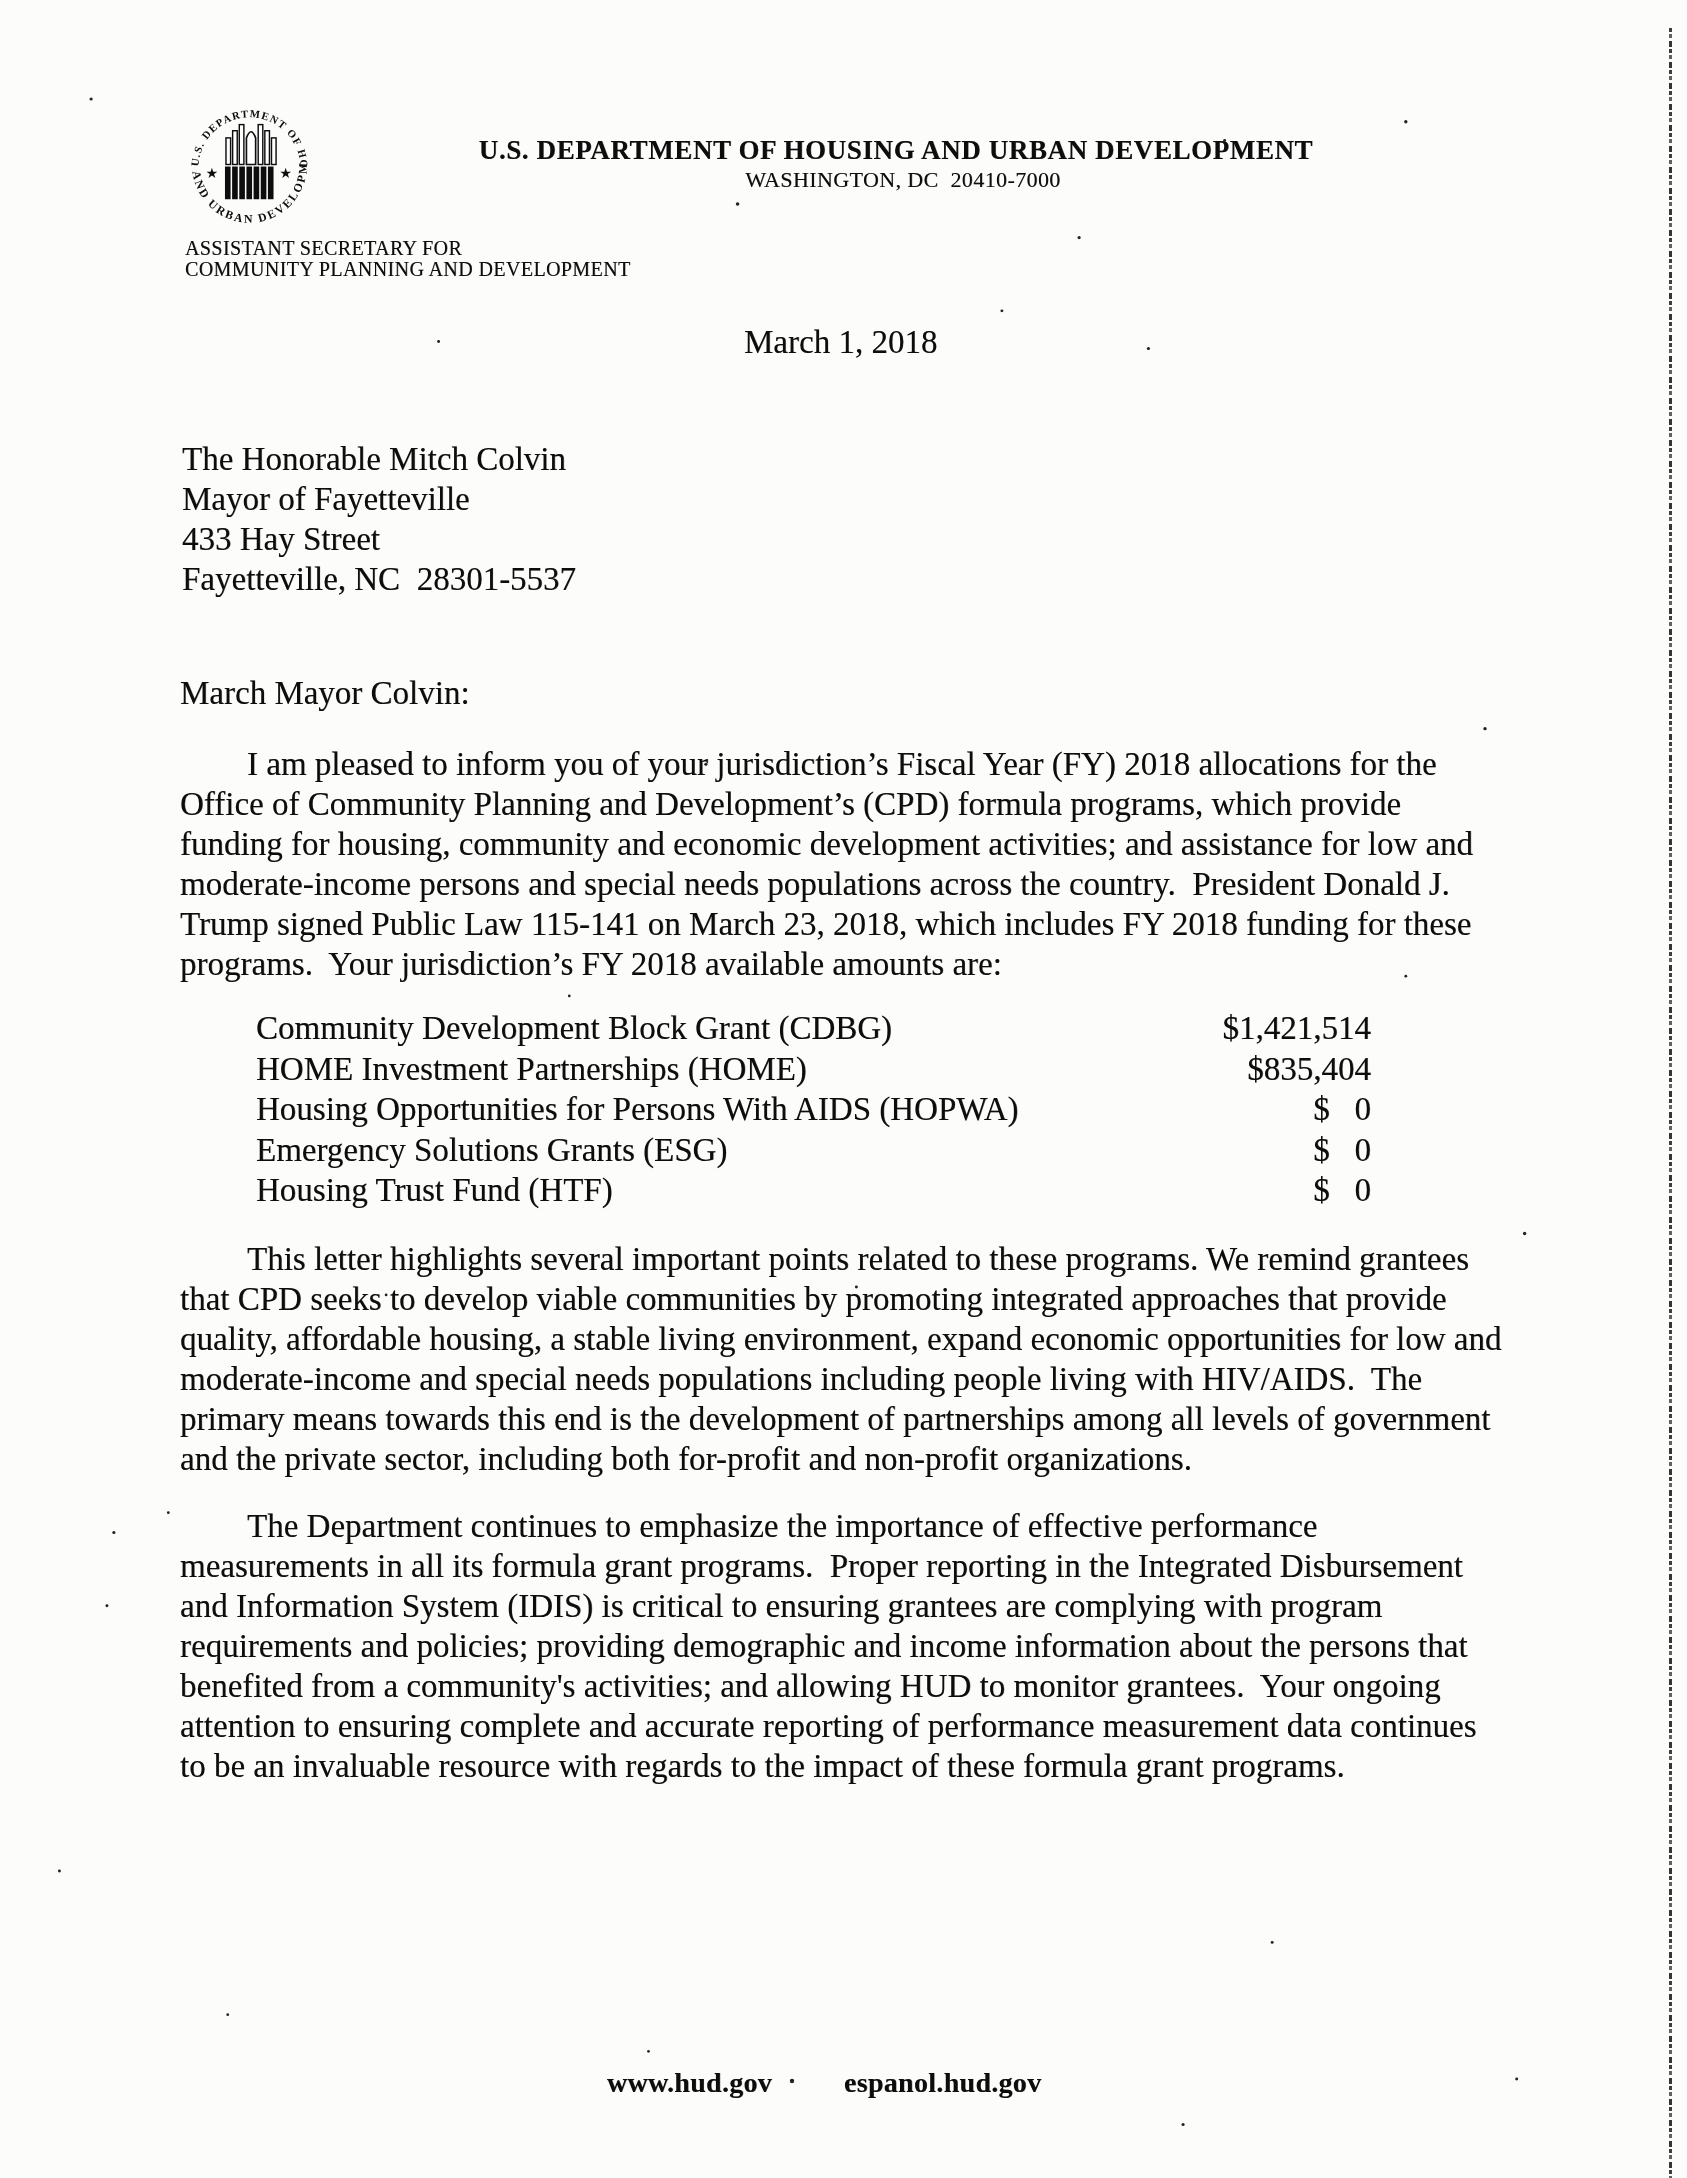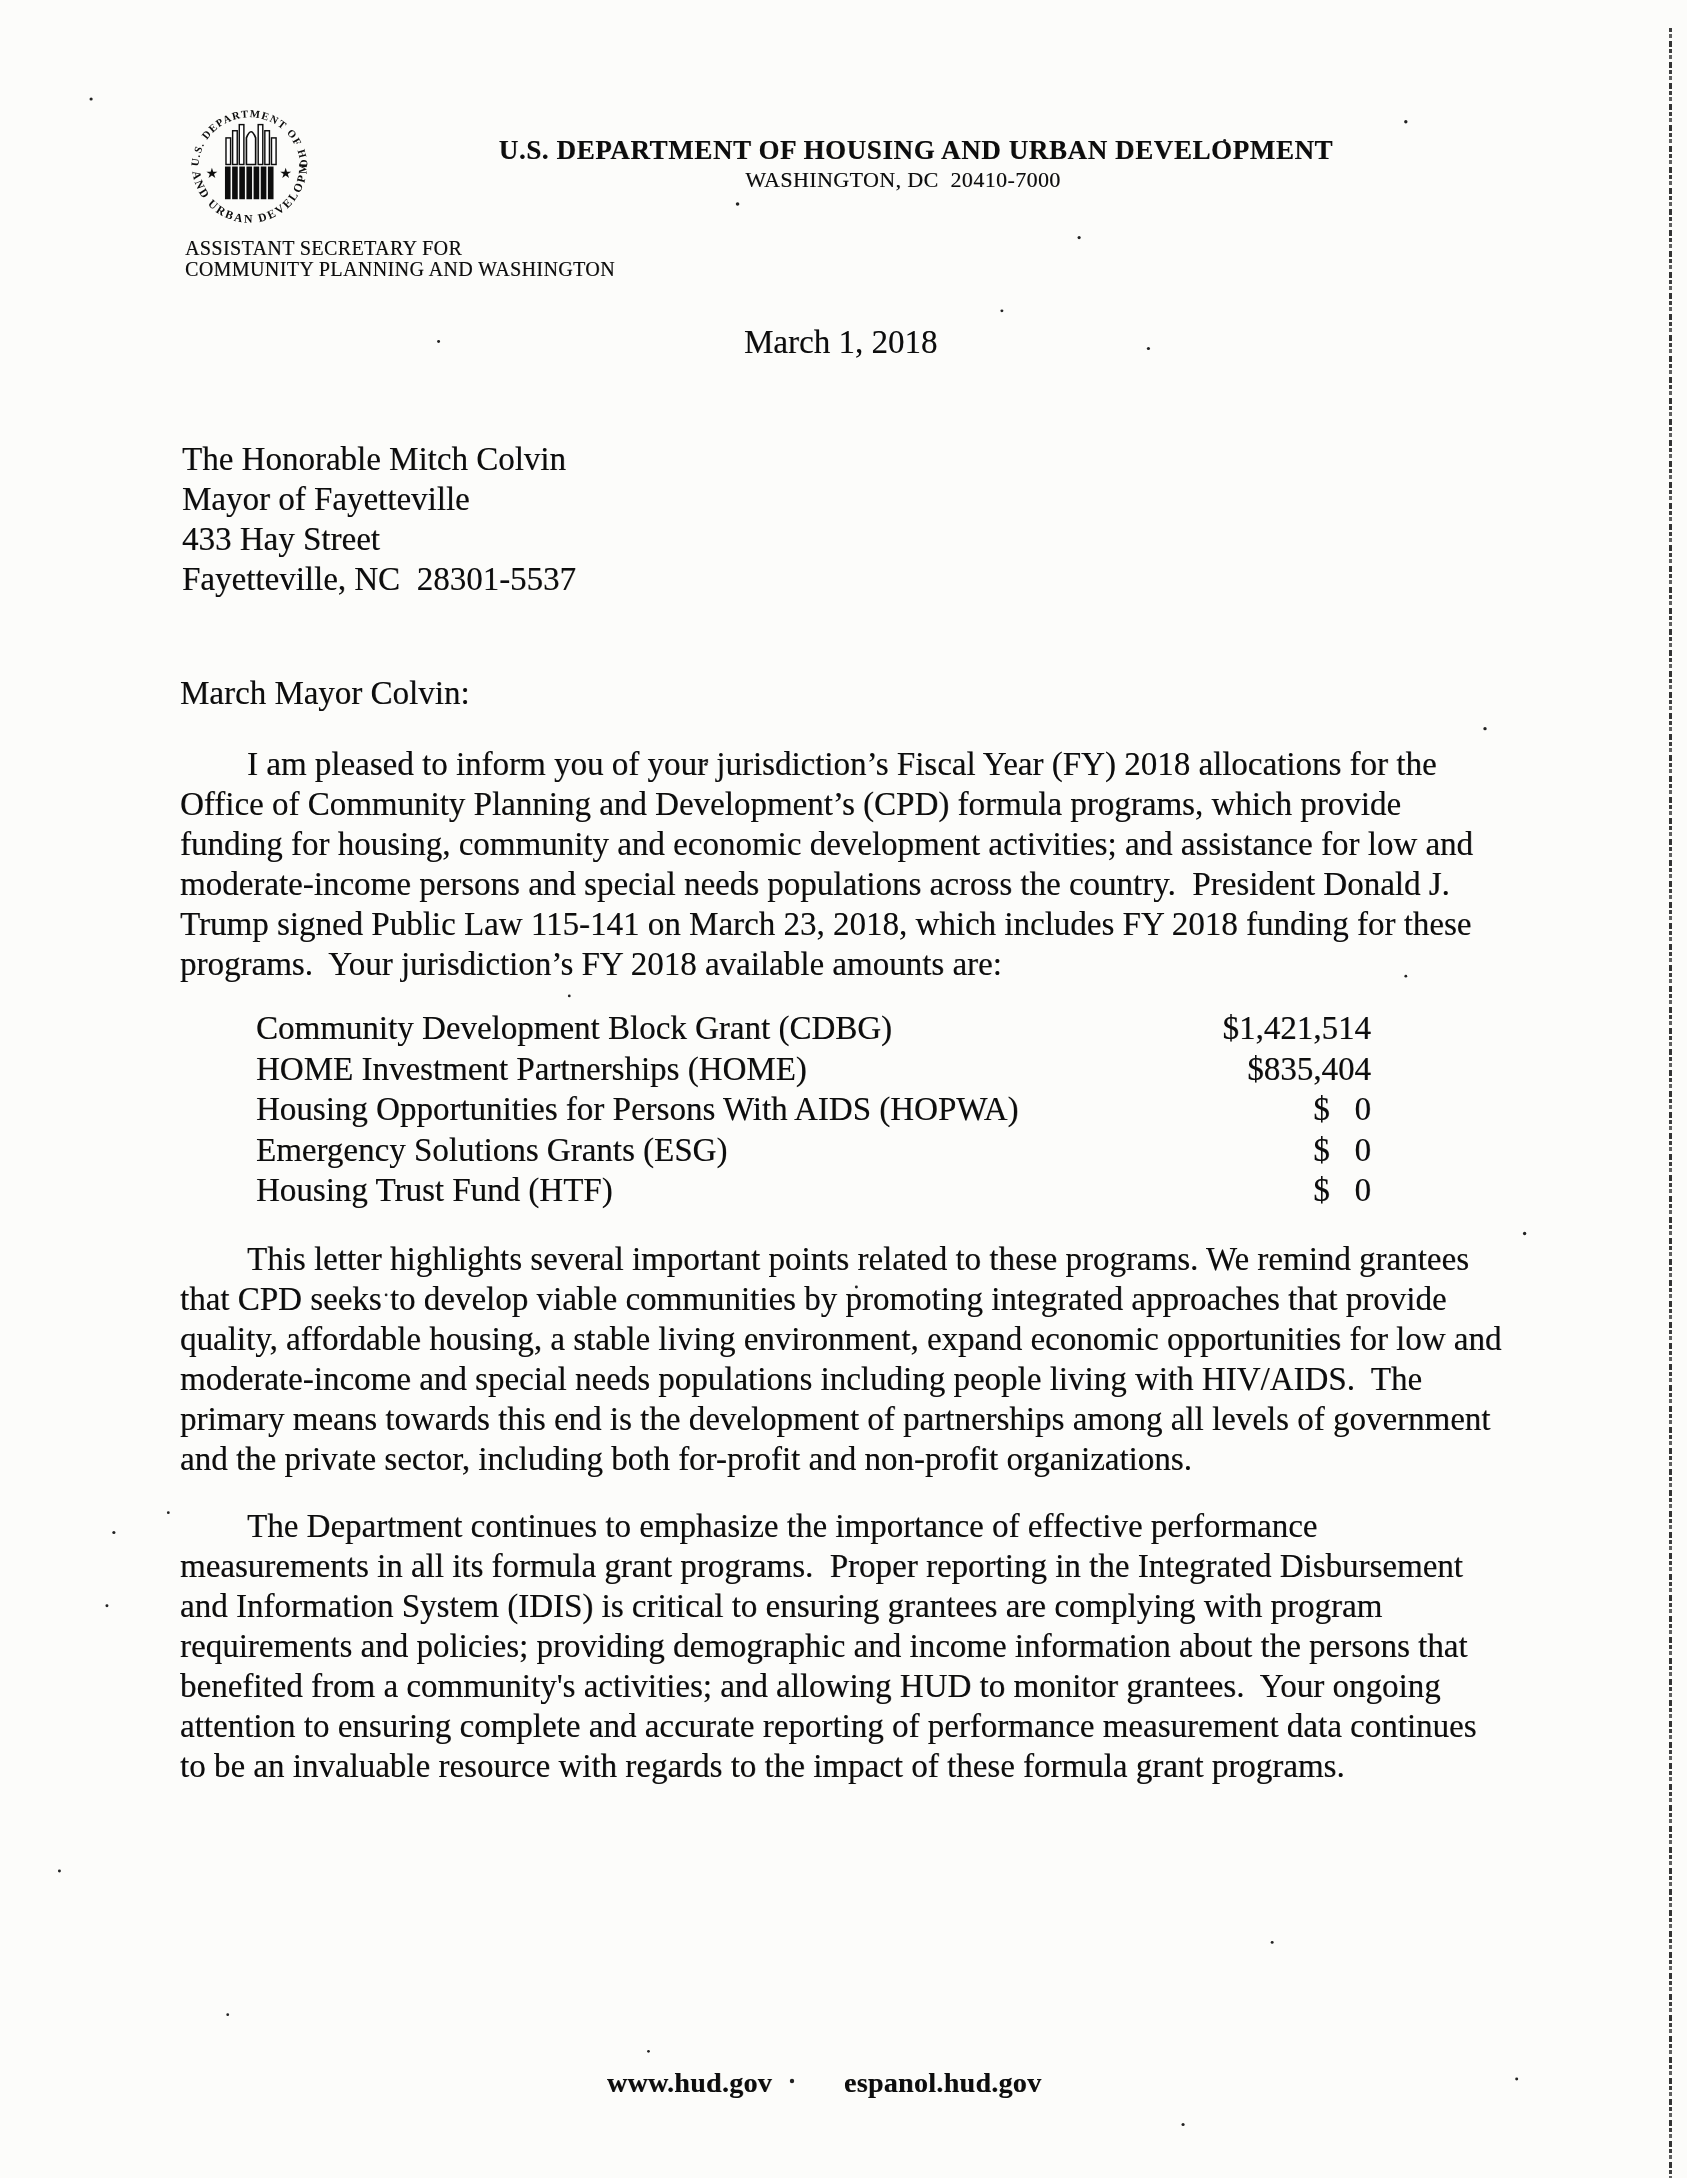--- a/index.html
+++ b/index.html
@@ -5,21 +5,21 @@
   html,body{margin:0;padding:0;background:#e8e8e8;}
   .page{
     position:relative;width:1687px;height:2178px;background:#fcfcfa;
     font-family:"Liberation Serif","DejaVu Serif",serif;color:#0d0d0d;
     overflow:hidden;
   }
   .page *{position:absolute;}
   .ink{text-shadow:0.4px 0.4px 0 rgba(10,10,10,.45);}
   .seal{left:181px;top:97px;width:137px;height:137px;}
   .agency-name{
-    left:916px;top:135px;transform:translateX(-50%);
+    left:896px;top:135px;transform:translateX(-50%);
     font-size:27px;font-weight:bold;letter-spacing:0.6px;white-space:pre;
   }
   .agency-address{
     left:903px;top:167px;transform:translateX(-50%);
     font-size:22px;letter-spacing:0.4px;white-space:pre;
   }
   .office-line{left:185px;font-size:20px;letter-spacing:0.4px;white-space:pre;font-family:Liberation Serif, serif;}
   .office1{top:237px;}
   .office2{top:258px;}
   .date{left:744px;top:324px;font-size:33px;white-space:pre;}
@@ -91,21 +91,21 @@
       <rect x="64" y="68" width="5.5" height="32" fill="#0d0d0d"></rect>
       <rect x="71" y="68" width="5.5" height="32" fill="#0d0d0d"></rect>
       <rect x="78" y="68" width="5.5" height="32" fill="#0d0d0d"></rect>
       <rect x="85" y="68" width="5.5" height="32" fill="#0d0d0d"></rect>
     </g>
   </svg>
 
   <div class="agency-name ink">U.S. DEPARTMENT OF HOUSING AND URBAN DEVELOPMENT</div>
   <div class="agency-address ink">WASHINGTON, DC  20410-7000</div>
   <div class="office-line office1 ink">ASSISTANT SECRETARY FOR</div>
-  <div class="office-line office2 ink">COMMUNITY PLANNING AND WASHINGTON</div>
+  <div class="office-line office2 ink">COMMUNITY PLANNING AND DEVELOPMENT</div>
 
   <div class="date ink">March 1, 2018</div>
 
   <div class="recipient ink">The Honorable Mitch Colvin
 Mayor of Fayetteville
 433 Hay Street
 Fayetteville, NC  28301-5537</div>
 
   <div class="salutation ink">March Mayor Colvin:</div>
 

